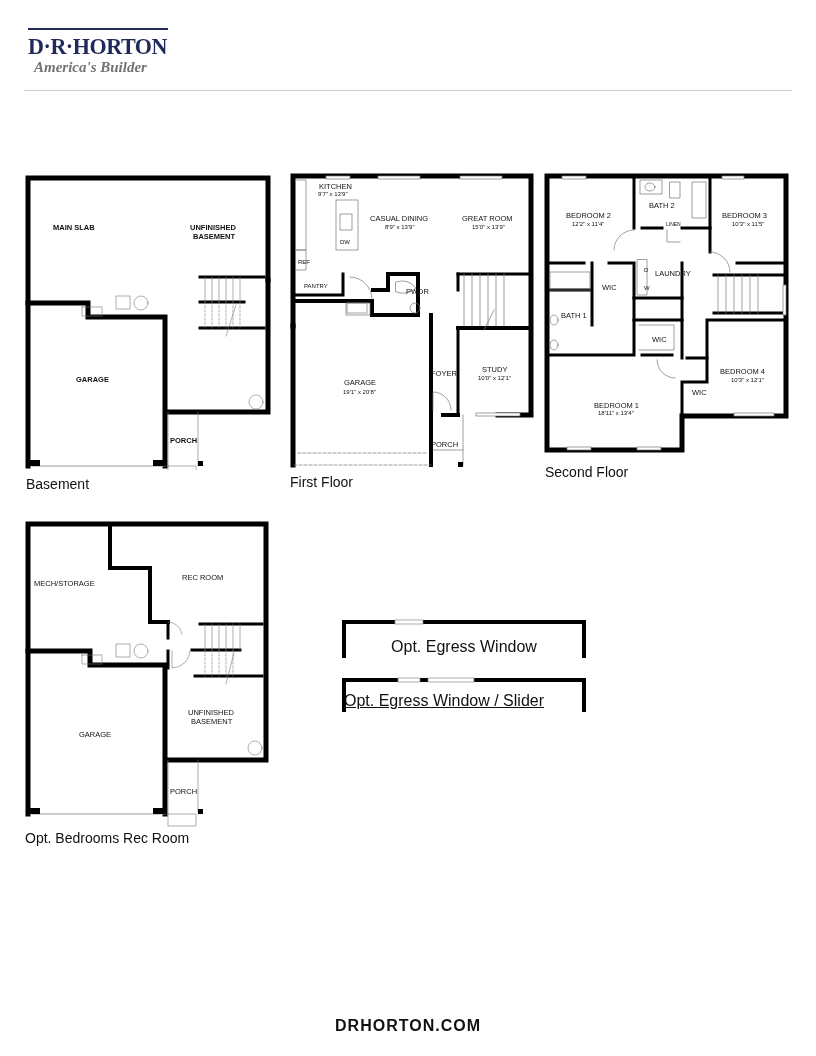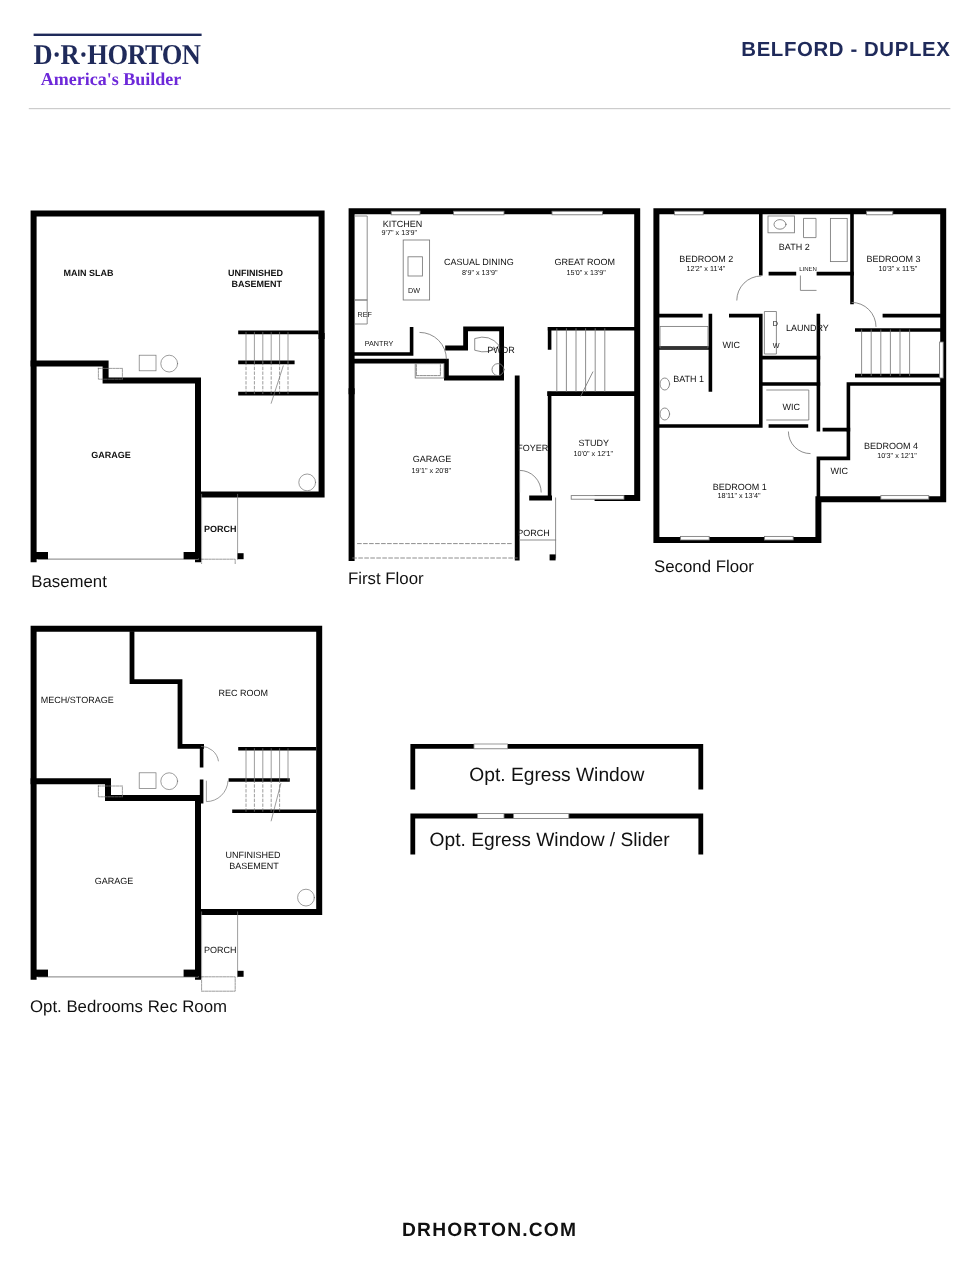--- a/index.html
+++ b/index.html
@@ -1,20 +1,20 @@
 <!DOCTYPE html>
 <html><head>
 <meta charset="utf-8">
 <style>
   html,body{margin:0;padding:0;background:#fff;}
   body{width:816px;height:1056px;position:relative;overflow:hidden;font-family:"Liberation Sans",sans-serif;color:#111;}
   .logo{position:absolute;left:28px;top:28px;width:150px;}
   .logo-bar{height:2px;background:#1f2a5a;width:140px;margin-bottom:4px;}
   .logo-main{font-family:"Liberation Serif",serif;font-weight:bold;font-size:24px;color:#1f2a5a;letter-spacing:-0.5px;line-height:24px;transform:scaleX(0.92);transform-origin:left;}
-  .logo-sub{font-family:"Liberation Serif",serif;font-weight:bold;font-size:15px;color:#6d28d9;margin-left:6px;line-height:18px;}
+  .logo-sub{font-family:"Liberation Serif",serif;font-style:italic;font-weight:bold;font-size:15px;color:#737373;margin-left:6px;line-height:18px;}
   .title{position:absolute;right:24px;top:32px;text-align:right;color:#1f2a5a;}
   .title-name{font-size:17px;font-weight:bold;letter-spacing:0.5px;}
   .title-sub{font-size:13.5px;margin-top:6px;}
   .rule{position:absolute;left:24px;right:24px;top:90px;height:1px;background:#ccc;}
   .plan{position:absolute;}
   .plan svg{display:block;}
   .caption{position:absolute;font-size:14px;color:#111;}
   .rl{font-family:"Liberation Sans",sans-serif;font-size:7.5px;fill:#111;}
   .rd{font-family:"Liberation Sans",sans-serif;font-size:6px;fill:#111;}
   .footer{position:absolute;left:0;right:0;top:1017px;text-align:center;font-size:16px;font-weight:bold;letter-spacing:1px;}
@@ -22,21 +22,20 @@
 </style>
 </head>
 <body>
 
 <div class="logo">
   <div class="logo-bar"></div>
   <div class="logo-main">D·R·HORTON</div>
   <div class="logo-sub">America's Builder</div>
 </div>
 <div class="title">
-  <div class="title-name">BELFORD - DUPLEX</div>
 </div>
 <div class="rule"></div>
 
 <div class="plan" style="left:20px;top:170px;font-weight:bold;">
 <svg width="260" height="300" viewBox="0 0 260 300">
   <g fill="none" stroke="#000" stroke-linecap="square">
     <path d="M8 296 L8 8 L248 8 L248 110" stroke-width="5"></path>
     <path d="M248 110 L248 242 L148 242" stroke-width="5"></path>
     <path d="M8 133 L68 133 L68 147 L145 147 L145 296" stroke-width="5"></path>
     <path d="M12 296 L145 296" stroke-width="1" stroke="#999"></path>
@@ -234,15 +233,15 @@
 
 <div class="plan" style="left:340px;top:674px;">
 <svg width="248" height="40" viewBox="0 0 248 40">
   <g fill="none" stroke="#000">
     <path d="M4 38 L4 6 L244 6 L244 38" stroke-width="4"></path>
     <rect x="58" y="4" width="22" height="4" fill="#fff" stroke="#888" stroke-width="0.7"></rect>
     <rect x="88" y="4" width="46" height="4" fill="#fff" stroke="#888" stroke-width="0.7"></rect>
   </g>
 </svg>
 </div>
-<div class="egress" style="left:334px;top:692px;width:248px;">Opt. Egress Window / Slider</div>
+<div class="egress" style="left:320px;top:692px;width:248px;text-decoration:underline;">Opt. Egress Window / Slider</div>
 
 <div class="footer">DRHORTON.COM</div>
 
 </body></html>

